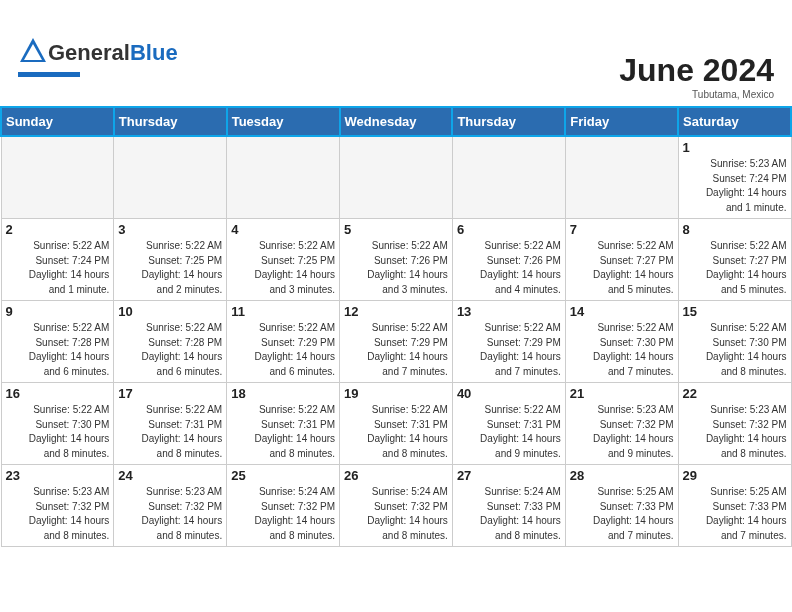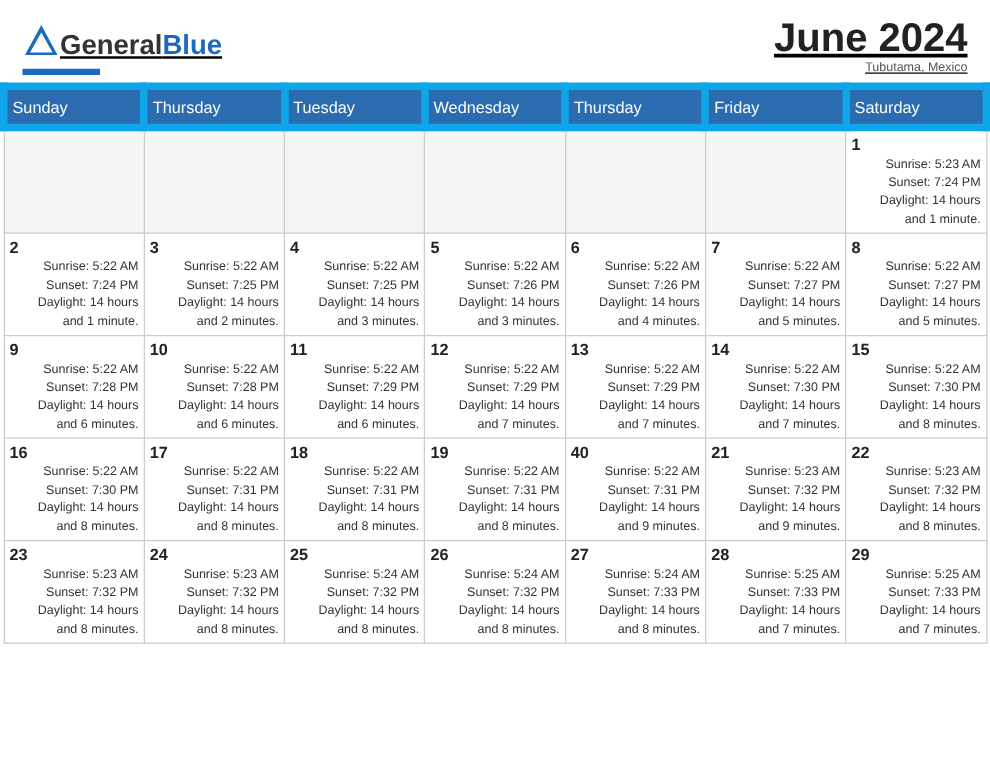--- a/index.html
+++ b/index.html
@@ -5,23 +5,22 @@
     * { box-sizing: border-box; margin: 0; padding: 0; }
     body {
       font-family: Arial, sans-serif;
       background: #fff;
       width: 792px;
       min-height: 612px;
     }
     .header {
       display: flex;
       justify-content: space-between;
-      align-items: flex-end;
+      align-items: center;
       padding: 12px 18px 6px 18px;
-      text-decoration: underline;
     }
     .logo {
       display: flex;
       flex-direction: column;
       align-items: flex-start;
     }
     .logo-text {
       font-size: 22px;
       font-weight: bold;
       color: #333;
@@ -31,43 +30,44 @@
       color: #1a6bbf;
     }
     .logo-blue-bar {
       width: 62px;
       height: 5px;
       background: #1a6bbf;
       margin-top: 2px;
     }
     .title-block {
       text-align: right;
+      margin-top: 40px;
     }
     .title-block .month-year {
       font-size: 32px;
       font-weight: bold;
       color: #222;
     }
     .title-block .location {
       font-size: 10px;
       color: #555;
     }
     .calendar {
       width: 100%;
       border-collapse: collapse;
       table-layout: fixed;
     }
     .calendar thead tr th {
       background: #2b6cb0;
       color: #fff;
       font-size: 13px;
-      font-weight: normal;
+      font-weight: bold;
       padding: 6px 4px;
       text-align: left;
-      border: 6px solid #0ea5e9;
+      border: 2px solid #0ea5e9;
     }
     .calendar tbody tr td {
       border: 1px solid #ccc;
       vertical-align: top;
       padding: 3px 4px;
       font-size: 10.5px;
       color: #222;
       height: 80px;
       background: #fff;
     }

